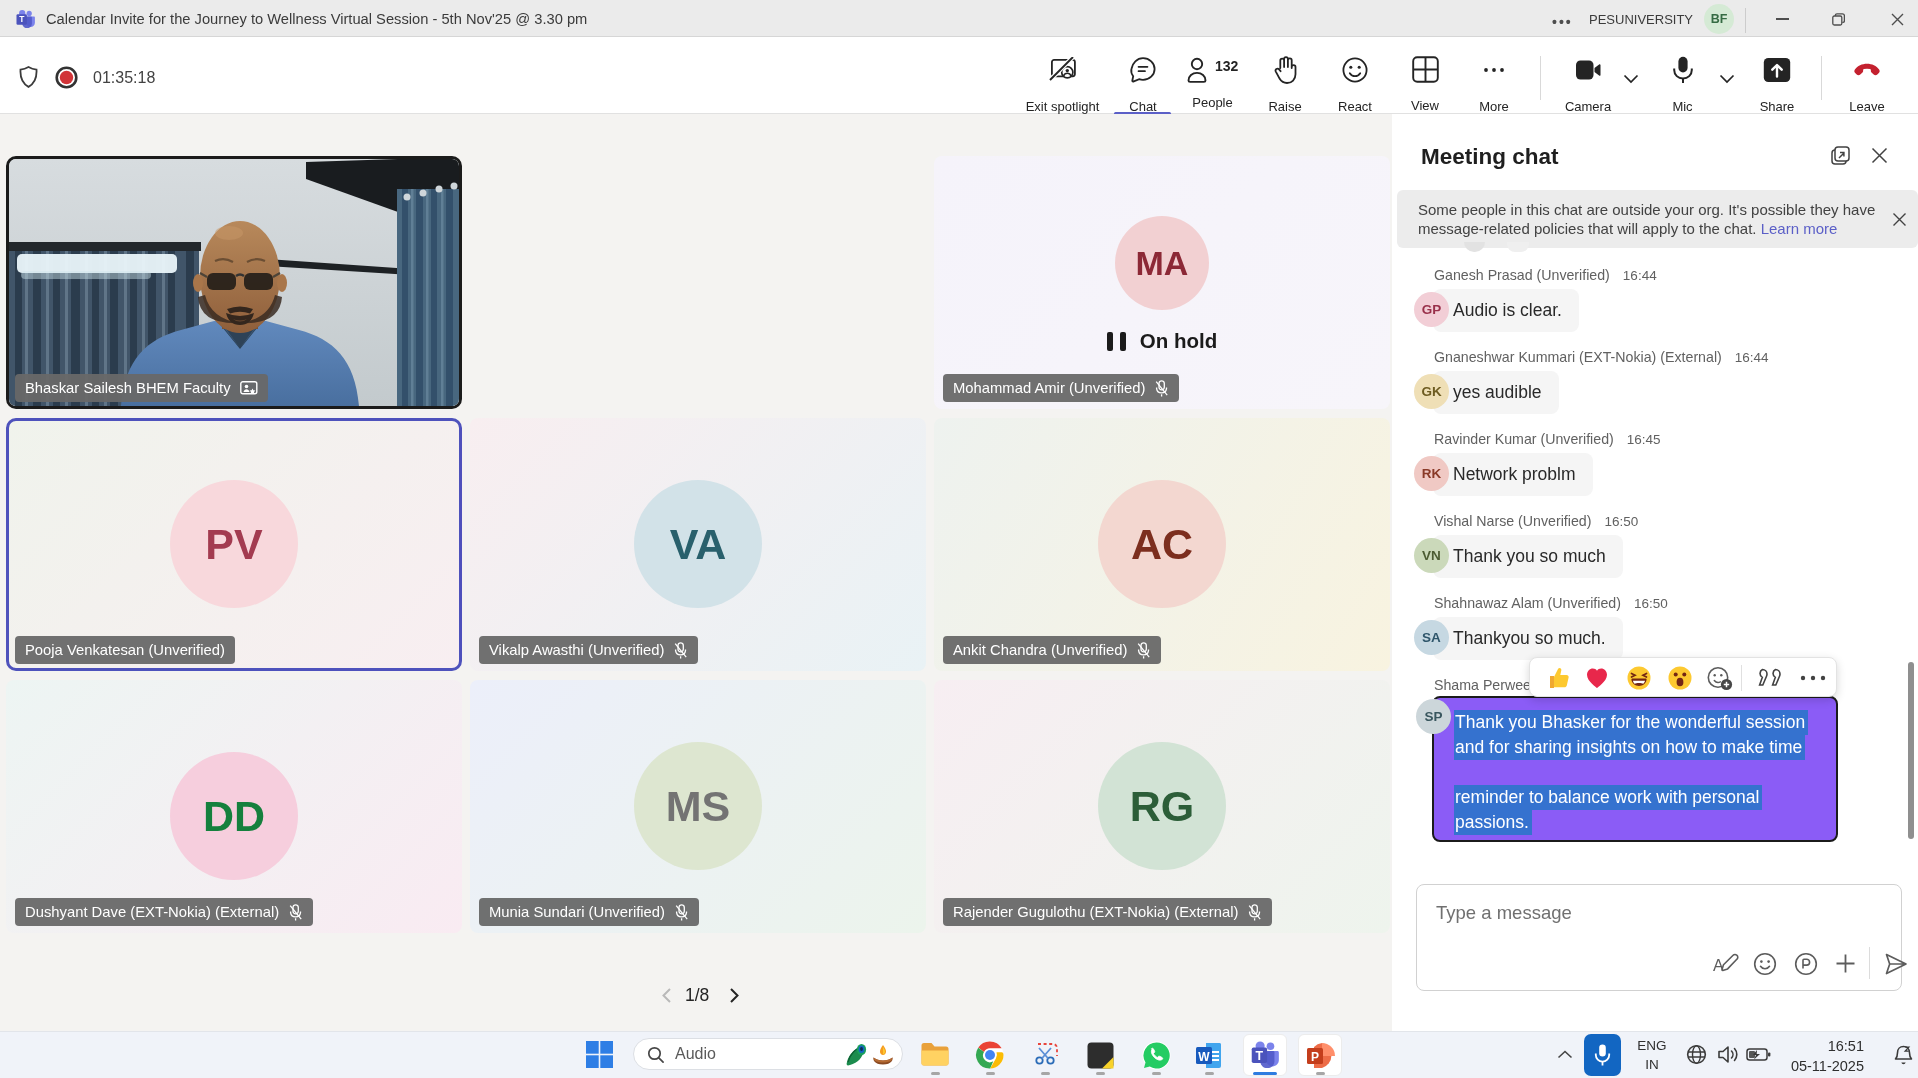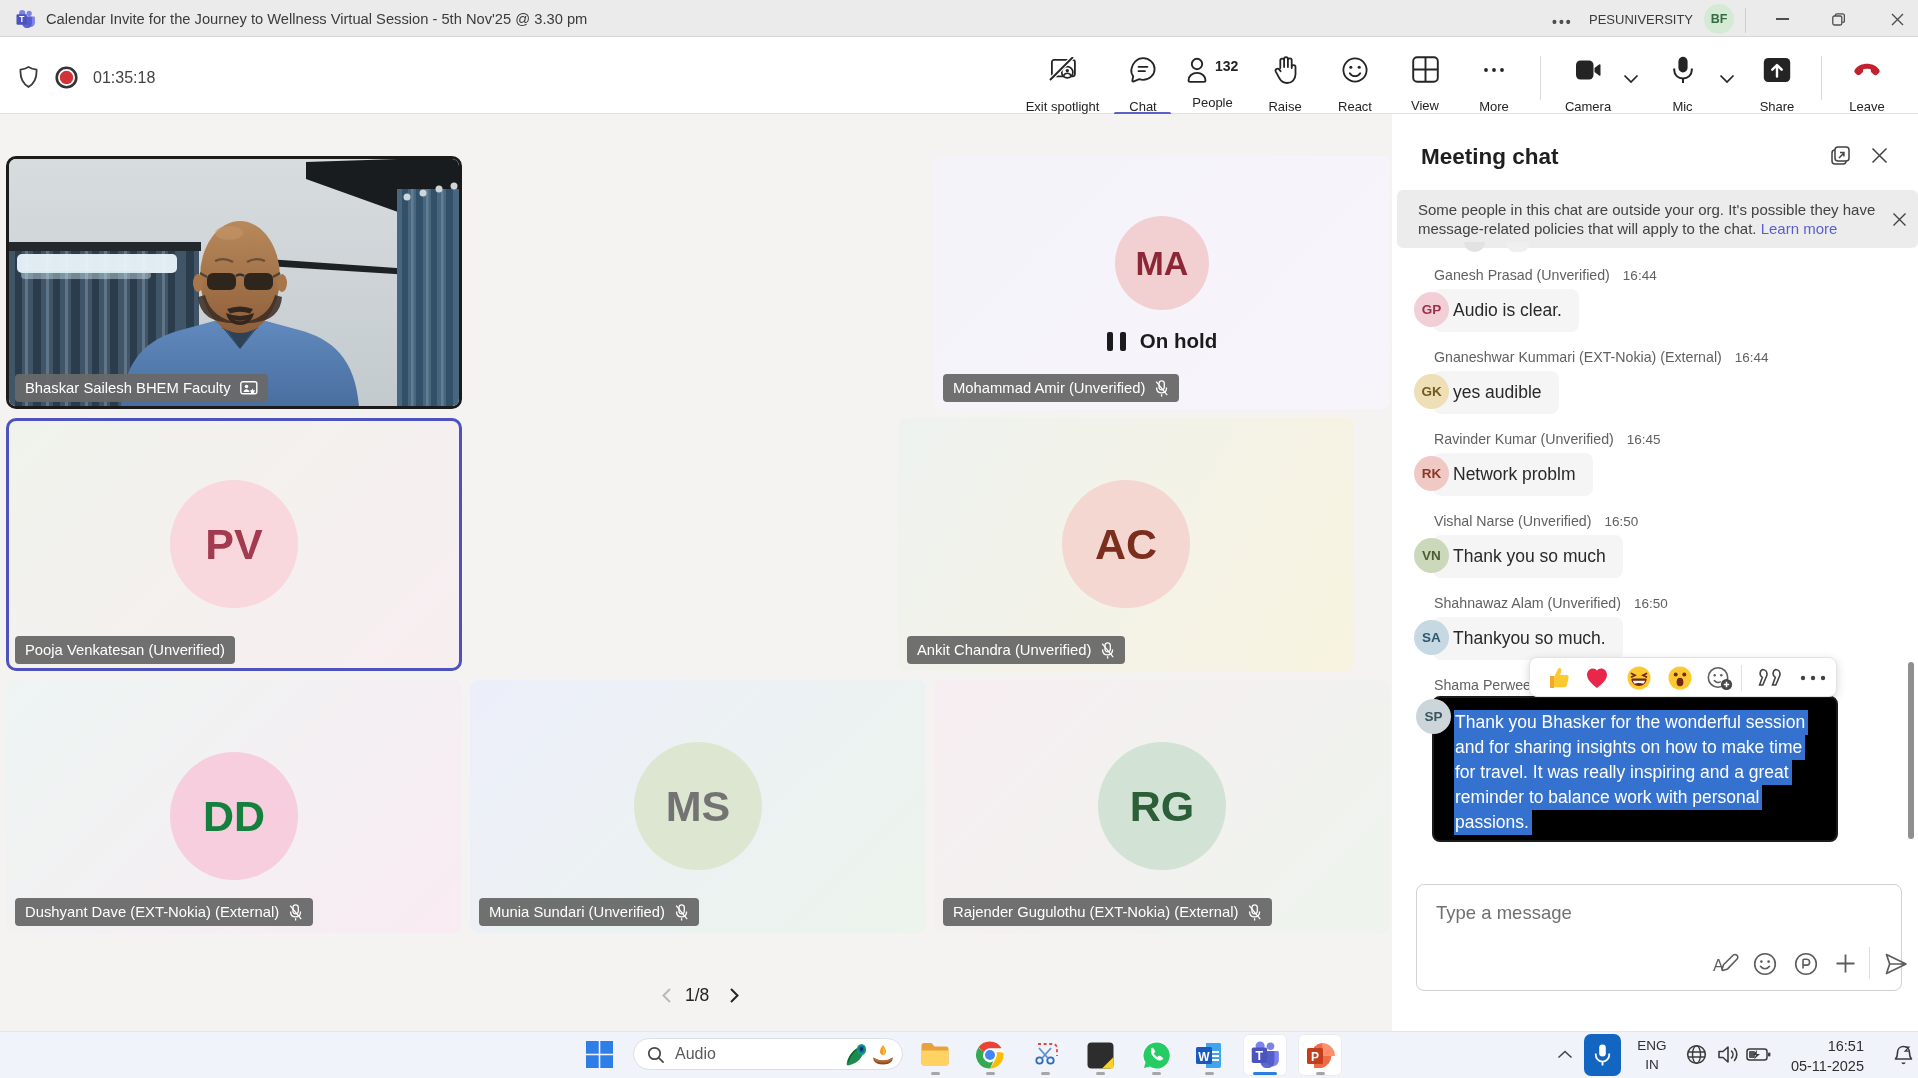--- a/index.html
+++ b/index.html
@@ -289,22 +289,32 @@
             <path d="M2.2 1.6l11 13.5" stroke="#fff" stroke-width="1.3"></path>
           </svg>
       </div>
     </div>
 
     <div class="tile" style="left:6px;top:304px;border:3px solid #4e52bc;border-radius:10px;background:linear-gradient(135deg,#f0f3ec,#f8eef1);width:456px;height:253px">
       <div class="avatar" style="left:161px;top:59px;width:128px;height:128px;background:#f8d8dc;color:#a33b50;font-size:43px">PV</div>
       <div class="nlabel" style="left:6px;bottom:4px">Pooja Venkatesan (Unverified)</div>
     </div>
 
-
-    <div class="tile" style="left:898px;top:304px;background:linear-gradient(120deg,#eef2ef,#f8f3e0)">
+    <div class="tile" style="left:470px;top:304px;background:linear-gradient(135deg,#f8eef0,#e9f2f5)">
+      <div class="avatar" style="left:164px;top:62px;width:128px;height:128px;background:#d2e2e8;color:#29606c;font-size:43px">VA</div>
+      <div class="nlabel">Vikalp Awasthi (Unverified)
+        <svg width="15" height="17" viewBox="0 0 15 17">
+            <rect x="5" y="0.8" width="5.3" height="9" rx="2.6" fill="none" stroke="#fff" stroke-width="1.3"></rect>
+            <path d="M2.6 7.5v1.1a5 5 0 0 0 9.9 0V7.5M7.6 14.2v2.2" fill="none" stroke="#fff" stroke-width="1.3"></path>
+            <path d="M2.2 1.6l11 13.5" stroke="#fff" stroke-width="1.3"></path>
+          </svg>
+      </div>
+    </div>
+
+    <div class="tile" style="left:934px;top:304px;background:linear-gradient(120deg,#eef2ef,#f8f3e0)">
       <div class="avatar" style="left:164px;top:62px;width:128px;height:128px;background:#f3d7d0;color:#7c2e1e;font-size:43px">AC</div>
       <div class="nlabel">Ankit Chandra (Unverified)
         <svg width="15" height="17" viewBox="0 0 15 17">
             <rect x="5" y="0.8" width="5.3" height="9" rx="2.6" fill="none" stroke="#fff" stroke-width="1.3"></rect>
             <path d="M2.6 7.5v1.1a5 5 0 0 0 9.9 0V7.5M7.6 14.2v2.2" fill="none" stroke="#fff" stroke-width="1.3"></path>
             <path d="M2.2 1.6l11 13.5" stroke="#fff" stroke-width="1.3"></path>
           </svg>
       </div>
     </div>
 
@@ -384,23 +394,23 @@
     <div class="mname" style="left:40px;top:399px">Vishal Narse (Unverified)<span class="tm">16:50</span></div>
     <div class="bubble" style="top:421px">Thank you so much</div>
     <div class="cav" style="left:20px;top:424px;background:#cbd9ba;color:#4c5c33">VN</div>
 
     <div class="mname" style="left:40px;top:481px">Shahnawaz Alam (Unverified)<span class="tm">16:50</span></div>
     <div class="bubble" style="top:503px">Thankyou so much.</div>
     <div class="cav" style="left:20px;top:506px;background:#c6d8e2;color:#2f566b">SA</div>
 
     <div class="mname" style="left:40px;top:563px">Shama Perwee</div>
 
-    <div class="abs" style="left:38px;top:582px;width:406px;height:146px;background:#000000;border:2px solid #1b1b1b;border-radius:8px">
+    <div class="abs" style="left:38px;top:582px;width:406px;height:146px;background:#8b5cf6;border:2px solid #1b1b1b;border-radius:8px">
       <div class="abs" style="left:20px;top:12px;font-size:17.5px;line-height:25px;color:#fff;white-space:nowrap">
-        <span class="sel">Thank you Bhasker for the wonderful session</span><br><span class="sel">and for sharing insights on how to make time</span><br><span class="sel">for travel. It was really inspiring and a great</span><br><span class="sel">reminder to balance work with personal</span><br><span class="sel">passions.</span>
+        <span class="sel">Thank you Bhasker for the wonderful session</span><br><span class="sel">and for sharing insights on how to make time</span><br><br><span class="sel">reminder to balance work with personal</span><br><span class="sel">passions.</span>
       </div>
     </div>
     <div class="cav" style="left:22px;top:585px;background:#ccd6da;color:#39565e">SP</div>
 
     <div class="abs" style="left:135px;top:543px;width:308px;height:40px;background:#fff;border:1px solid #e3e3e3;border-radius:8px;box-shadow:0 3px 10px rgba(0,0,0,.16)">
       <svg class="abs" style="left:16px;top:7px" width="26" height="26" viewBox="0 0 26 26">
         <path d="M4 11h4v12H4z" fill="#f0a830"></path>
         <path d="M8 12l4-8c.5-1.2 2-1.5 2.8-.5.5.6.7 1.3.5 2.1L14.3 10h6.2c1.4 0 2.4 1.2 2.1 2.5l-1.8 8c-.3 1-1.2 1.8-2.3 1.8H8z" fill="#fdc930"></path>
       </svg>
       <svg class="abs" style="left:54px;top:7px" width="26" height="26" viewBox="0 0 26 26">

